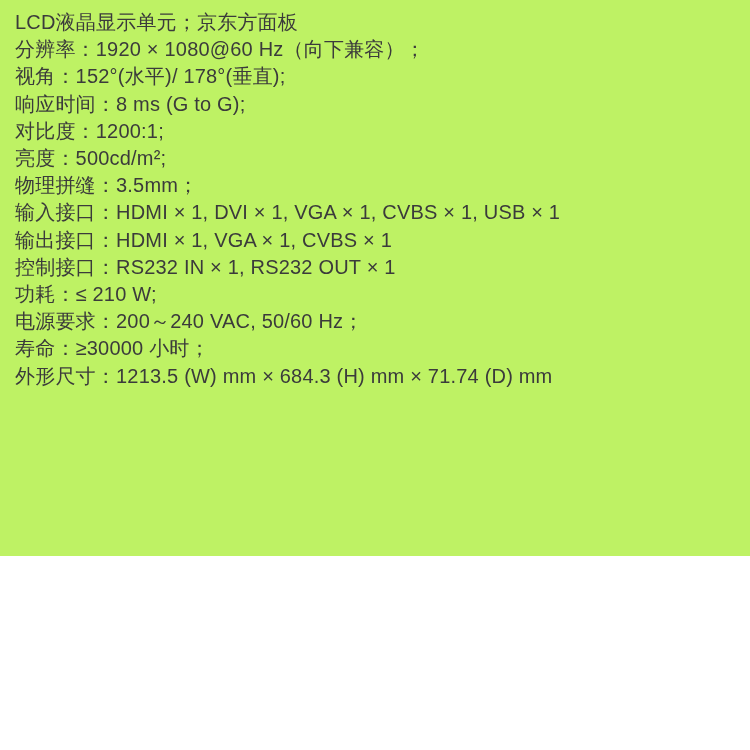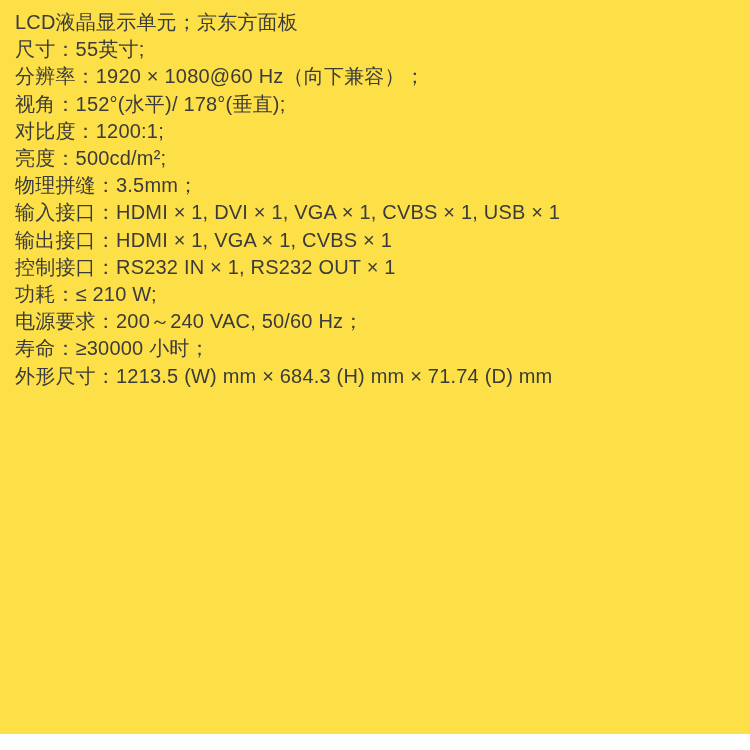--- a/index.html
+++ b/index.html
@@ -6,41 +6,41 @@
   html, body {
     margin: 0;
     padding: 0;
     width: 750px;
     height: 750px;
     background: #ffffff;
     font-family: "Liberation Sans", "DejaVu Sans", sans-serif;
   }
   .spec-sheet {
     width: 750px;
-    height: 734px;
-    background: #fde047;
+    height: 556px;
+    background: #bef264;
     padding: 9px 20px 0 15px;
   }
   .spec-line {
     font-size: 20px;
     line-height: 27.2px;
     color: #3b3b3b;
     letter-spacing: 0.2px;
     white-space: nowrap;
     overflow: visible;
   }
 </style>
 </head>
 <body>
 
 <div class="spec-sheet">
   <div class="spec-line">LCD液晶显示单元；京东方面板</div>
-  <div class="spec-line">尺寸：55英寸;</div>
   <div class="spec-line">分辨率：1920 × 1080@60 Hz（向下兼容）；</div>
   <div class="spec-line">视角：152°(水平)/ 178°(垂直);</div>
+  <div class="spec-line">响应时间：8 ms (G to G);</div>
   <div class="spec-line">对比度：1200:1;</div>
   <div class="spec-line">亮度：500cd/m²;</div>
   <div class="spec-line">物理拼缝：3.5mm；</div>
   <div class="spec-line">输入接口：HDMI × 1, DVI × 1, VGA × 1, CVBS × 1, USB × 1</div>
   <div class="spec-line">输出接口：HDMI × 1, VGA × 1, CVBS × 1</div>
   <div class="spec-line">控制接口：RS232 IN × 1, RS232 OUT × 1</div>
   <div class="spec-line">功耗：≤ 210 W;</div>
   <div class="spec-line">电源要求：200～240 VAC, 50/60 Hz；</div>
   <div class="spec-line">寿命：≥30000 小时；</div>
   <div class="spec-line">外形尺寸：1213.5 (W) mm × 684.3 (H) mm × 71.74 (D) mm</div>

